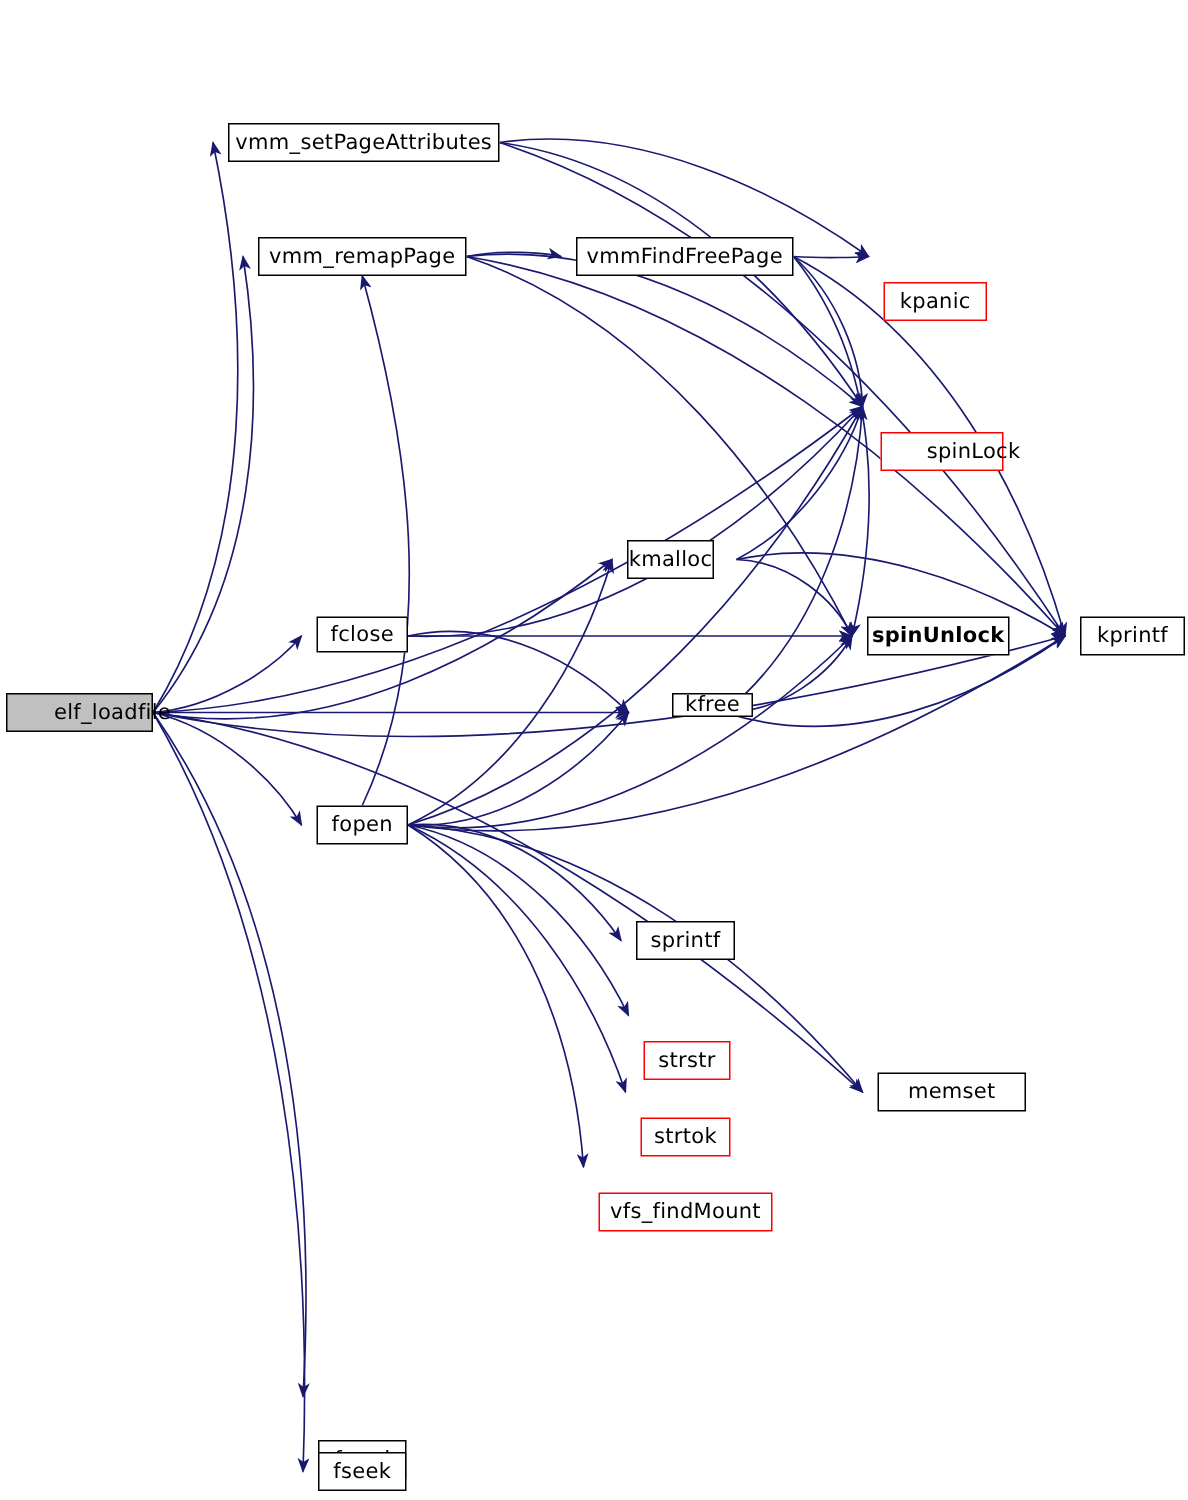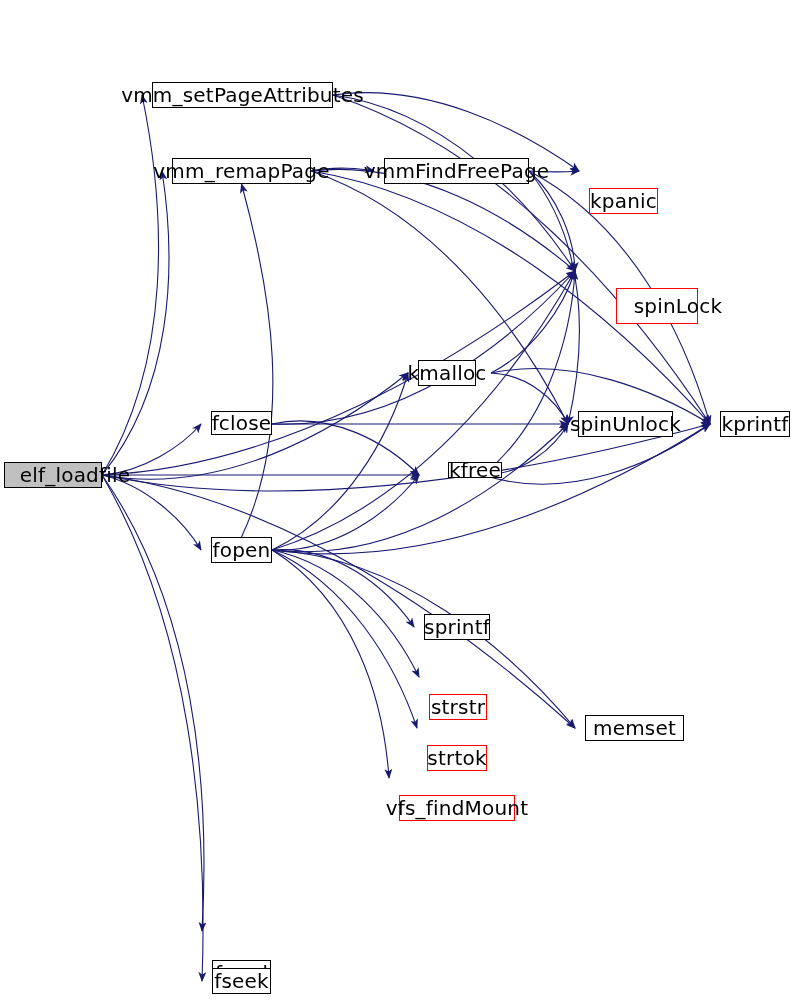--- a/index.html
+++ b/index.html
@@ -1,21 +1,21 @@
 <!DOCTYPE html>
 <html><head>
 <meta charset="utf-8">
 <style>
   html,body{margin:0;padding:0;background:#ffffff;}
   body{font-family:"DejaVu Sans","Liberation Sans",sans-serif;}
   #graph{position:relative;width:792px;height:1000px;background:#ffffff;overflow:hidden;}
   #edges{position:absolute;left:0;top:0;width:792px;height:1000px;}
   .node{position:absolute;box-sizing:border-box;display:flex;align-items:center;
         justify-content:center;background:#ffffff;border:1px solid #000000;
-        font-size:20px;color:#000000;line-height:1;white-space:nowrap;letter-spacing:.2px;}
+        font-size:14px;color:#000000;line-height:1;white-space:nowrap;letter-spacing:.2px;}
   .node.red{border-color:#ff0000;margin-top:30px;}
   .node.root{background:#c0c0c0;border-color:#000000;}
   .node span{display:block;padding:0 2px;}
 </style>
 </head>
 <body>
 
 <div id="graph">
 
   <svg id="edges" viewBox="0 0 792 1000" xmlns="http://www.w3.org/2000/svg">
@@ -76,30 +76,30 @@
       </div>
       <div class="node" style="left: 172px; top: 158px; width: 139px; height: 26px;">
         <span>vmm_remapPage</span>
       </div>
       <div class="node" style="left: 384px; top: 158px; width: 145px; height: 26px;">
         <span>vmmFindFreePage</span>
       </div>
       <div class="node red" style="left: 589px; top: 158px; width: 69px; height: 26px;">
         <span>kpanic</span>
       </div>
-      <div class="node red" style="left: 616px; top: 258px; width: 82px; height: 36px; padding-left: 42px;">
+      <div class="node red" style="left: 587px; top: 258px; width: 82px; height: 26px; padding-left: 42px;">
         <span>spinLock</span>
       </div>
       <div class="node" style="left: 418px; top: 360px; width: 58px; height: 26px;">
         <span>kmalloc</span>
       </div>
       <div class="node" style="left: 211px; top: 411px; width: 61px; height: 24px;">
         <span>fclose</span>
       </div>
-      <div class="node" style="left: 578px; top: 411px; width: 95px; height: 26px;">
+      <div class="node" style="left: 578px; top: 411px; width: 95px; height: 26px; font-weight: bold;">
         <span>spinUnlock</span>
       </div>
       <div class="node" style="left: 720px; top: 411px; width: 70px; height: 26px;">
         <span>kprintf</span>
       </div>
       <div class="node root" style="left: 4px; top: 462px; width: 98px; height: 26px; padding-left: 44px;">
         <span>elf_loadfile</span>
       </div>
       <div class="node" style="left: 448px; top: 462px; width: 54px; height: 16px;">
         <span>kfree</span>

